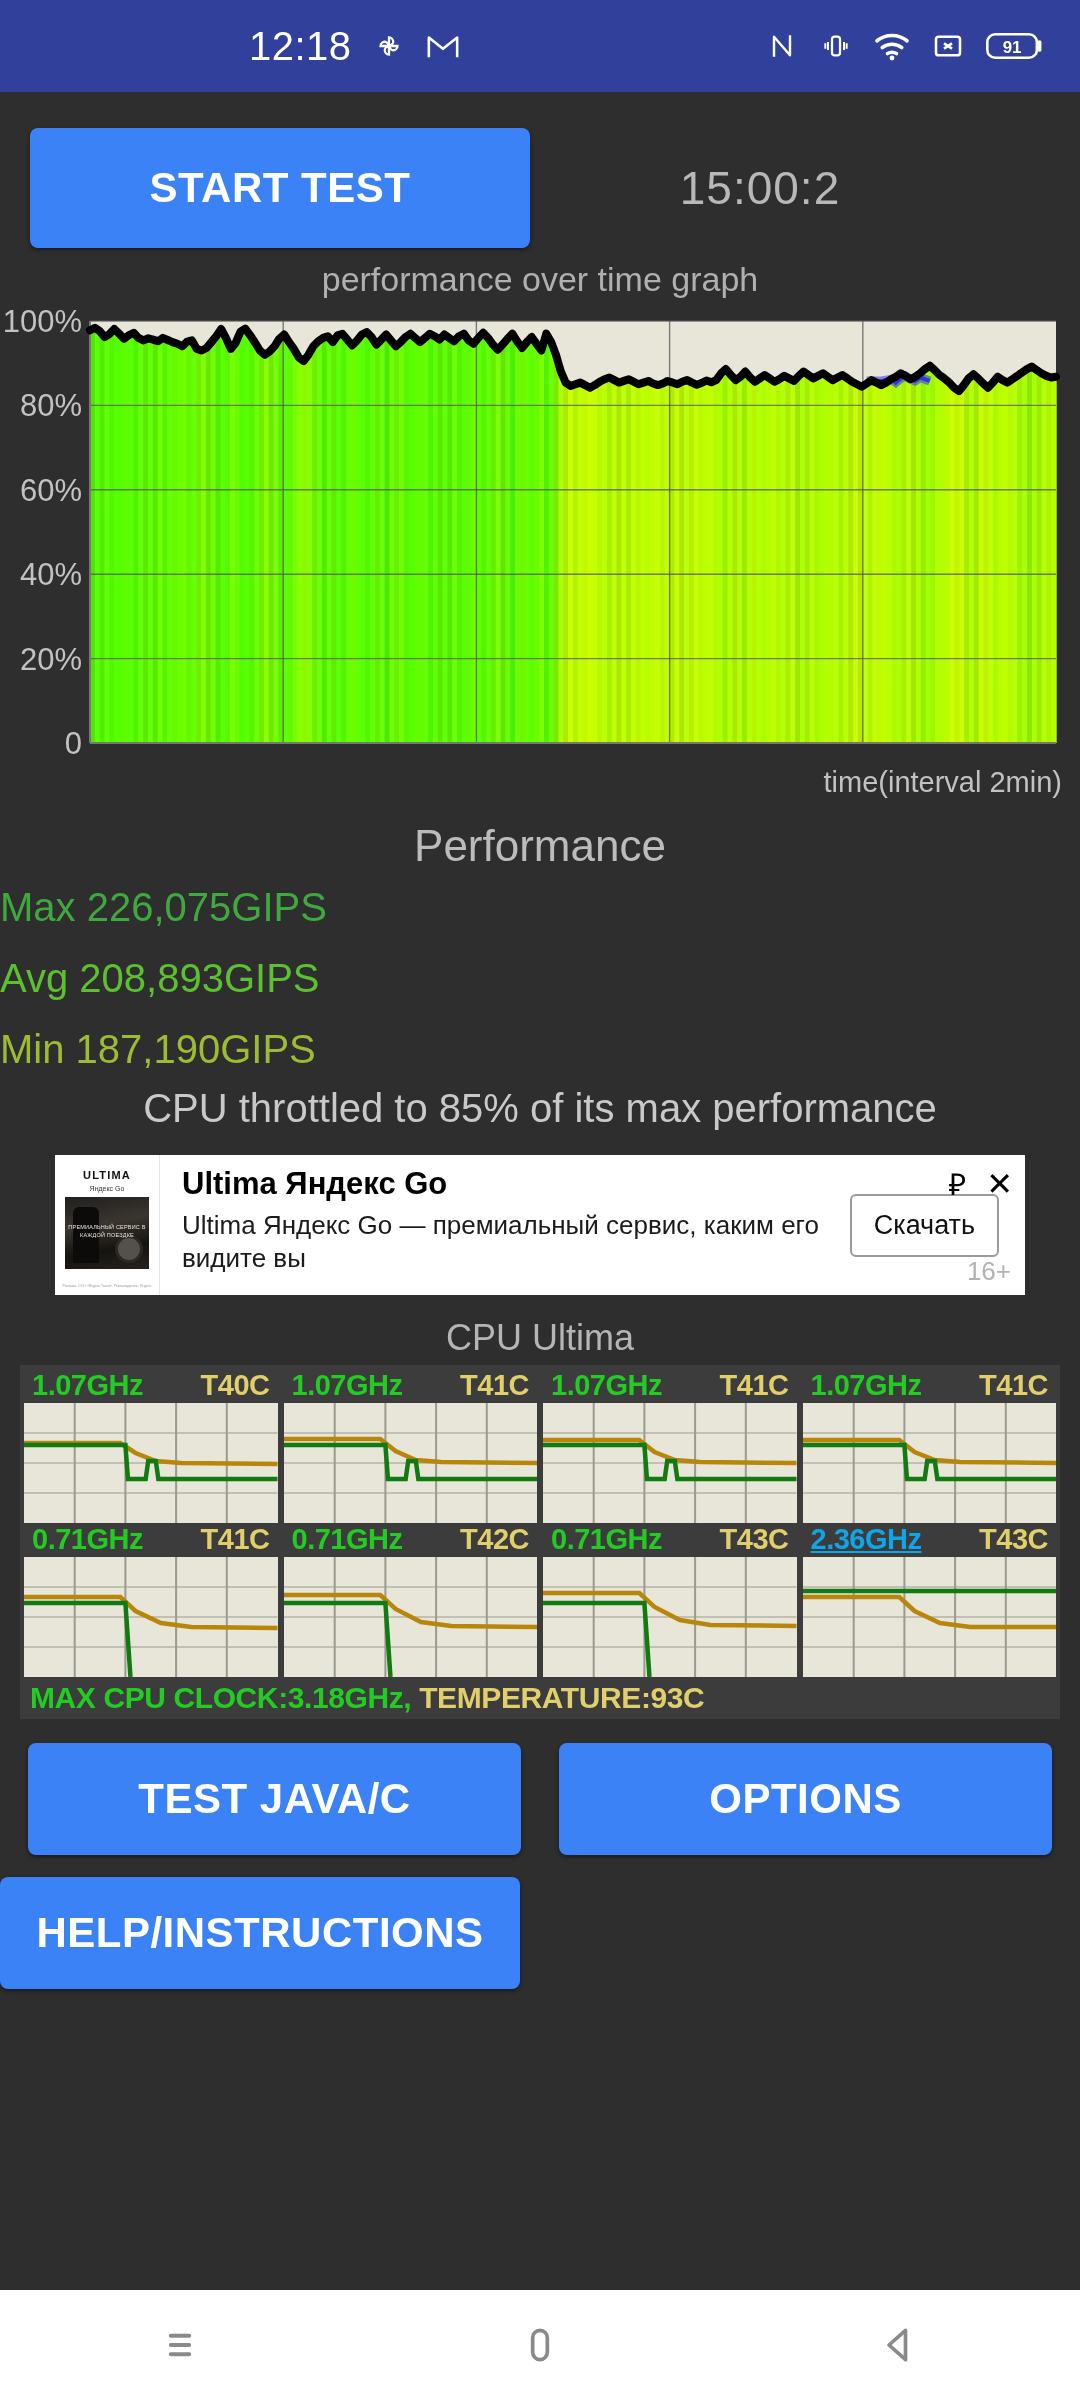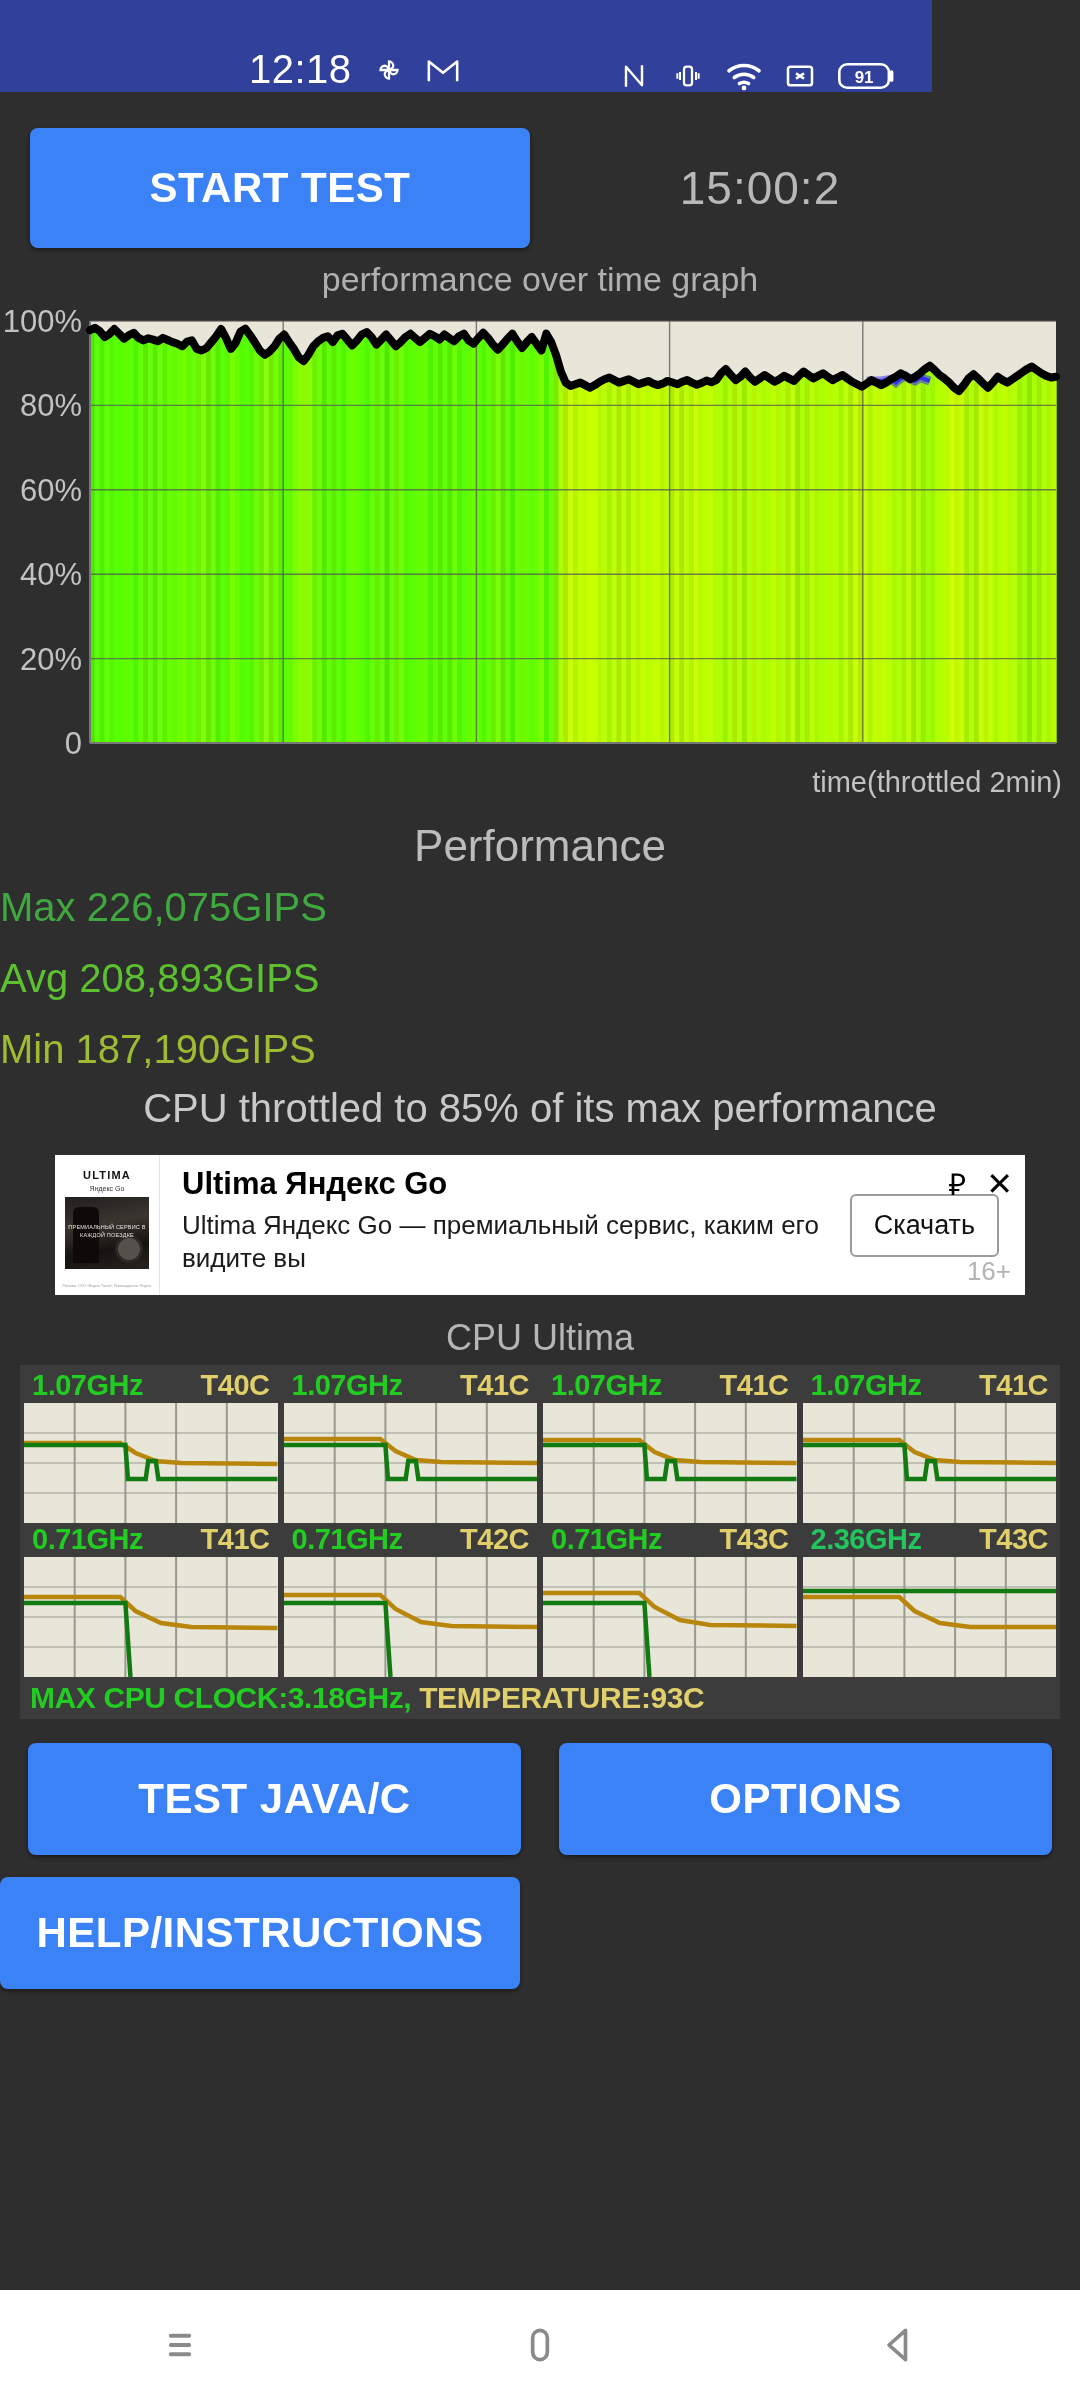--- a/index.html
+++ b/index.html
@@ -6,23 +6,23 @@
   * { box-sizing: border-box; margin: 0; padding: 0; }
   html, body {
     width: 1080px; height: 2400px;
     background: #2e2e2e;
     font-family: "Liberation Sans", sans-serif;
     overflow: hidden;
   }
 
   
   #status-bar {
-    height: 92px; width: 932px;
+    height: 92px; width: 1080px;
     background: #31409b;
-    display: flex; align-items: flex-end;
+    display: flex; align-items: center;
     padding: 0 34px;
     color: #ffffff;
   }
   #status-left { display: flex; align-items: center; gap: 20px; flex: 0 0 auto; margin-left: 215px; }
   #status-clock { font-size: 40px; letter-spacing: 0.5px; font-weight: 400; }
   #status-spacer { flex: 1 1 auto; }
   #status-right { display: flex; align-items: center; gap: 22px; }
   .sb-icon { display: inline-flex; align-items: center; justify-content: center; }
 
   
@@ -429,21 +429,21 @@
       <path d="M866.7,77.9 L871.5,77.9 L876.4,77.9 L881.2,77.9 L886.1,77.1 L891.0,76.2 L895.8,79.6 L900.7,75.4 L905.5,72.9 L910.4,76.2 L915.2,77.9 L920.1,74.5 L924.9,76.2 L929.8,77.9" fill="none" stroke="#3333ee" stroke-width="9" opacity="0.55"></path>
       <path d="M866.7,77.9 L871.5,77.9 L876.4,77.9 L881.2,77.9 L886.1,77.1 L891.0,76.2 L895.8,79.6 L900.7,75.4 L905.5,72.9 L910.4,76.2 L915.2,77.9 L920.1,74.5 L924.9,76.2 L929.8,77.9" fill="none" stroke="#3333ee" stroke-width="4"></path>
       <path d="M90.0,27.3 L94.9,24.8 L99.7,28.1 L104.6,34.0 L109.4,31.1 L114.3,26.0 L119.1,30.7 L124.0,35.7 L128.8,32.3 L133.7,29.8 L138.5,34.9 L143.4,37.4 L148.3,35.3 L153.1,36.6 L158.0,38.3 L162.8,34.9 L167.7,37.0 L172.5,39.1 L177.4,40.8 L182.2,43.3 L187.1,38.7 L191.9,37.4 L196.8,45.9 L201.6,47.5 L206.5,45.0 L211.4,39.1 L216.2,33.2 L221.1,26.0 L225.9,34.9 L230.8,45.9 L235.6,39.9 L240.5,28.6 L245.3,25.6 L250.2,32.3 L255.0,39.5 L259.9,47.5 L264.8,51.8 L269.6,48.4 L274.5,43.3 L279.3,35.7 L284.2,31.5 L289.0,39.1 L293.9,45.9 L298.7,54.3 L303.6,58.1 L308.4,51.8 L313.3,43.3 L318.2,38.3 L323.0,34.9 L327.9,33.2 L332.7,39.1 L337.6,32.3 L342.4,30.7 L347.3,36.6 L352.1,42.5 L357.0,37.4 L361.8,31.5 L366.7,29.0 L371.5,34.0 L376.4,41.6 L381.3,36.6 L386.1,31.5 L391.0,37.4 L395.8,43.3 L400.7,39.1 L405.5,34.0 L410.4,30.7 L415.2,34.9 L420.1,39.1 L424.9,34.9 L429.8,30.7 L434.7,33.2 L439.5,36.6 L444.4,31.5 L449.2,34.9 L454.1,38.3 L458.9,33.2 L463.8,30.7 L468.6,37.4 L473.5,40.8 L478.3,34.9 L483.2,29.8 L488.1,34.9 L492.9,41.6 L497.8,46.7 L502.6,41.6 L507.5,35.7 L512.3,30.7 L517.2,38.3 L522.0,45.0 L526.9,39.1 L531.7,34.0 L536.6,40.8 L541.4,47.5 L546.3,30.7 L551.2,39.1 L556.0,51.8 L560.9,68.6 L565.7,79.6 L570.6,83.0 L575.4,81.3 L580.3,79.6 L585.1,82.1 L590.0,84.7 L594.8,82.1 L599.7,78.8 L604.6,76.2 L609.4,74.5 L614.3,77.1 L619.1,79.6 L624.0,77.9 L628.8,76.2 L633.7,78.8 L638.5,81.3 L643.4,79.6 L648.2,77.9 L653.1,80.5 L657.9,82.1 L662.8,80.5 L667.7,77.9 L672.5,79.6 L677.4,81.3 L682.2,78.8 L687.1,77.1 L691.9,79.6 L696.8,81.7 L701.6,80.0 L706.5,77.5 L711.3,79.2 L716.2,77.1 L721.1,70.3 L725.9,66.1 L730.8,72.0 L735.6,77.1 L740.5,73.7 L745.3,68.6 L750.2,74.5 L755.0,78.8 L759.9,75.4 L764.7,72.0 L769.6,75.4 L774.5,78.8 L779.3,76.2 L784.2,72.9 L789.0,75.4 L793.9,77.9 L798.7,72.9 L803.6,68.6 L808.4,72.0 L813.3,75.4 L818.1,72.9 L823.0,70.3 L827.8,73.7 L832.7,77.1 L837.6,74.5 L842.4,72.0 L847.3,75.4 L852.1,78.8 L857.0,81.3 L861.8,83.8 L866.7,80.5 L871.5,77.1 L876.4,79.6 L881.2,82.1 L886.1,79.6 L891.0,76.2 L895.8,73.7 L900.7,70.3 L905.5,72.9 L910.4,76.2 L915.2,73.7 L920.1,70.3 L924.9,66.1 L929.8,62.7 L934.6,67.0 L939.5,72.0 L944.4,75.4 L949.2,79.6 L954.1,84.7 L958.9,88.1 L963.8,82.1 L968.6,75.4 L973.5,71.2 L978.3,75.4 L983.2,80.5 L988.0,84.7 L992.9,79.6 L997.7,73.7 L1002.6,77.1 L1007.5,79.6 L1012.3,76.2 L1017.2,72.9 L1022.0,69.5 L1026.9,66.1 L1031.7,63.6 L1036.6,67.0 L1041.4,70.3 L1046.3,72.9 L1051.1,74.5 L1056.0,73.7" fill="none" stroke="#000000" stroke-width="8" stroke-linejoin="round" stroke-linecap="round"></path>
       <text x="82" y="451" text-anchor="end" fill="#c2c2c2" font-size="31" font-family="Liberation Sans, sans-serif">0</text>
       <text x="82" y="366.6" text-anchor="end" fill="#c2c2c2" font-size="31" font-family="Liberation Sans, sans-serif">20%</text>
       <text x="82" y="282.2" text-anchor="end" fill="#c2c2c2" font-size="31" font-family="Liberation Sans, sans-serif">40%</text>
       <text x="82" y="197.8" text-anchor="end" fill="#c2c2c2" font-size="31" font-family="Liberation Sans, sans-serif">60%</text>
       <text x="82" y="113.39999999999998" text-anchor="end" fill="#c2c2c2" font-size="31" font-family="Liberation Sans, sans-serif">80%</text>
       <text x="82" y="29" text-anchor="end" fill="#c2c2c2" font-size="31" font-family="Liberation Sans, sans-serif">100%</text>
     </svg>
-  <div id="chart-xlabel">time(throttled 2min)</div>
+  <div id="chart-xlabel">time(interval 2min)</div>
 </div>
 
 <div id="perf-heading">Performance</div>
 <div id="perf-stats">
   <span style="color: rgb(63, 169, 63);">Max 226,075GIPS</span>
   <span style="color: rgb(92, 192, 48);">Avg 208,893GIPS</span>
   <span style="color: rgb(157, 187, 51);">Min 187,190GIPS</span>
 </div>
 <div id="throttle-note">CPU throttled to 85% of its max performance</div>
 
@@ -593,21 +593,21 @@
           <line x1="80" y1="0" x2="80" y2="120" stroke="#9a9a90" stroke-width="0.8"></line>
           <line x1="0" y1="30" x2="100" y2="30" stroke="#9a9a90" stroke-width="0.8"></line>
           <line x1="0" y1="60" x2="100" y2="60" stroke="#9a9a90" stroke-width="0.8"></line>
           <line x1="0" y1="90" x2="100" y2="90" stroke="#9a9a90" stroke-width="0.8"></line>
           <path d="M0,36 L38,36 L44,50 L54,63 L66,68 L100,69" fill="none" stroke="#b8860b" stroke-width="4.5" vector-effect="non-scaling-stroke"></path>
           <path d="M0,46 L40,46 L42,120" fill="none" stroke="#117a11" stroke-width="4.5" vector-effect="non-scaling-stroke"></path>
         </svg>
       </div>
       <div class="cpu-core">
         <div class="core-head">
-          <span class="core-clock" style="color: #22c55e;">2.36GHz</span>
+          <span class="core-clock" style="color: #0ea5e9; text-decoration: underline;">2.36GHz</span>
           <span class="core-temp" style="color: rgb(224, 207, 107);">T43C</span>
         </div>
         <svg class="core-graph" viewBox="0 0 100 120" preserveAspectRatio="none">
           <rect x="0" y="0" width="100" height="120" fill="#e8e6d9"></rect>
           <line x1="20" y1="0" x2="20" y2="120" stroke="#9a9a90" stroke-width="0.8"></line>
           <line x1="40" y1="0" x2="40" y2="120" stroke="#9a9a90" stroke-width="0.8"></line>
           <line x1="60" y1="0" x2="60" y2="120" stroke="#9a9a90" stroke-width="0.8"></line>
           <line x1="80" y1="0" x2="80" y2="120" stroke="#9a9a90" stroke-width="0.8"></line>
           <line x1="0" y1="30" x2="100" y2="30" stroke="#9a9a90" stroke-width="0.8"></line>
           <line x1="0" y1="60" x2="100" y2="60" stroke="#9a9a90" stroke-width="0.8"></line>

